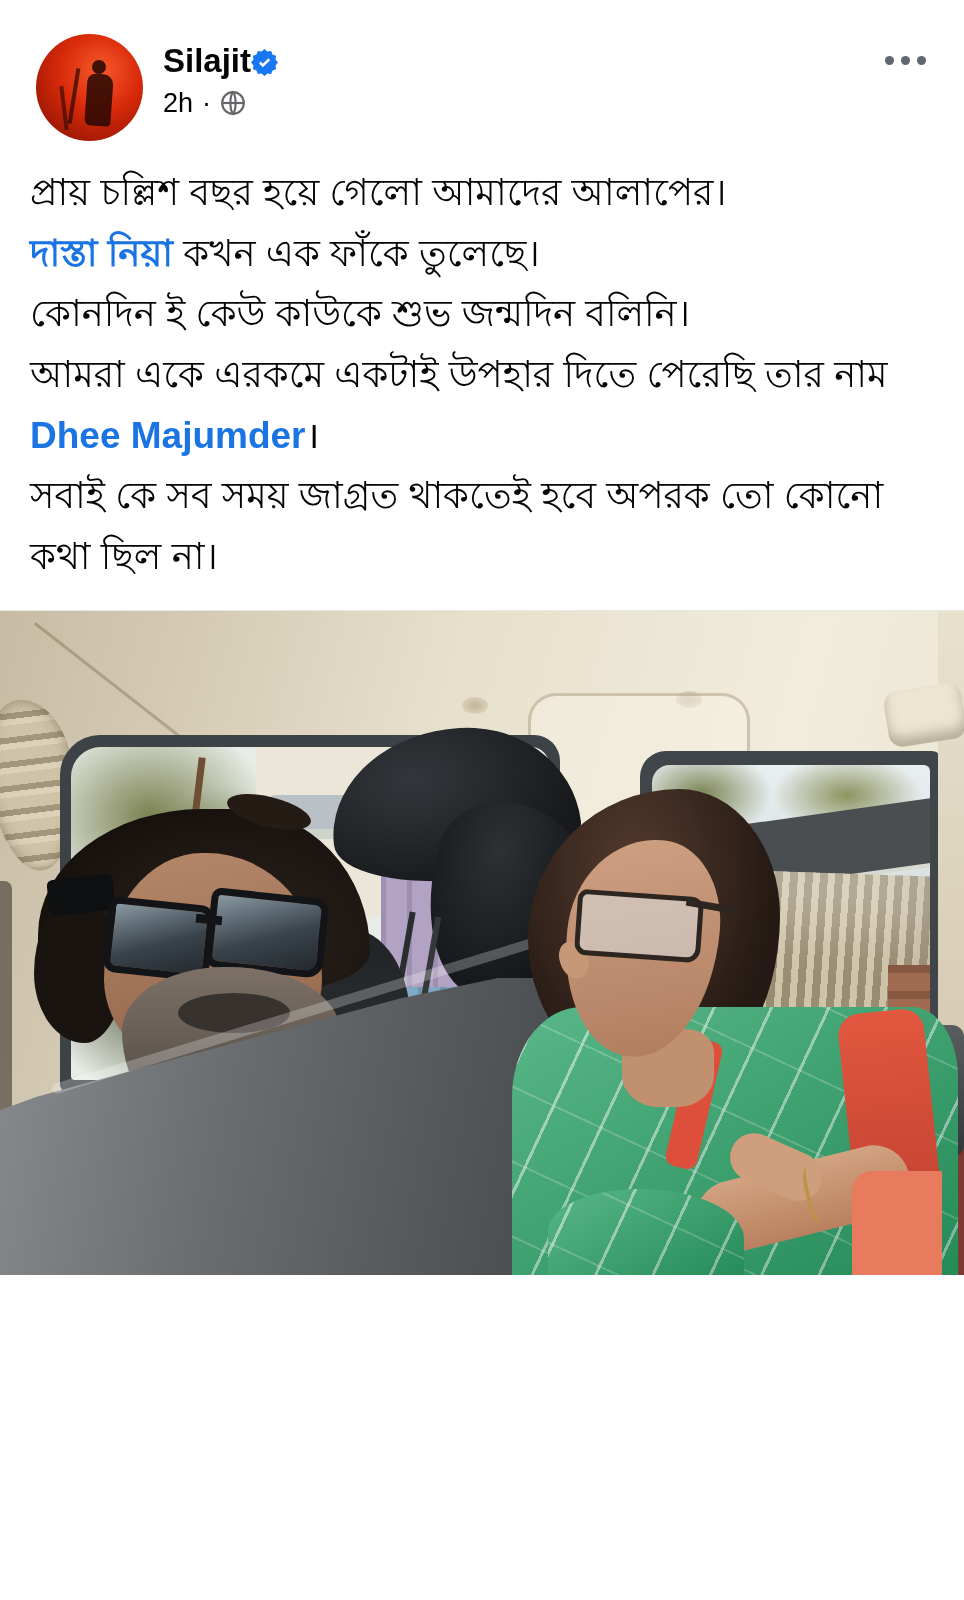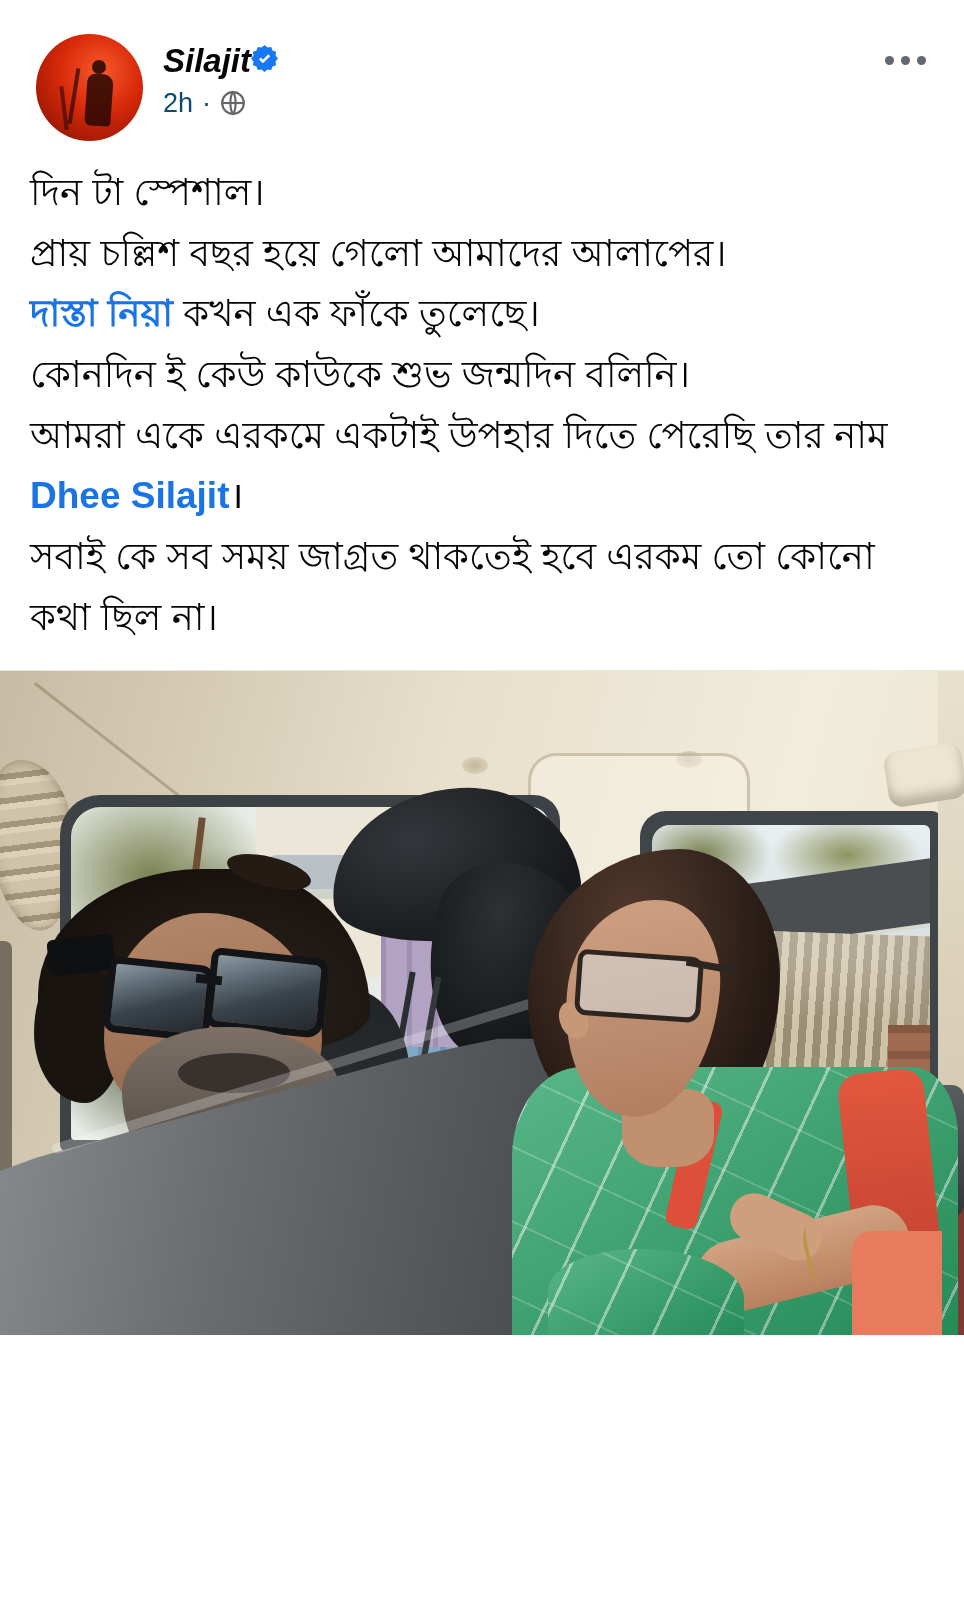--- a/index.html
+++ b/index.html
@@ -8,24 +8,24 @@
 
   
   .hdr{display:flex;align-items:flex-start;padding:34px 30px 0 36px;gap:20px;position:relative;}
   .avatar{width:107px;height:107px;border-radius:50%;flex:0 0 auto;position:relative;overflow:hidden;cursor:pointer;
     background:radial-gradient(circle at 60% 35%, #f85a2c 0%, #d92a0a 42%, #8f1403 88%, #6d0e02 100%);}
   .av-fig{position:absolute;left:56px;top:26px;width:14px;height:14px;border-radius:50%;background:rgba(40,8,2,.88);}
   .av-body{position:absolute;left:50px;top:40px;width:26px;height:52px;border-radius:8px 10px 4px 6px;background:rgba(40,8,2,.85);transform:rotate(4deg);}
   .av-mic{position:absolute;left:36px;top:34px;width:4px;height:56px;background:rgba(40,8,2,.7);transform:rotate(9deg);}
   .av-mic2{position:absolute;left:26px;top:52px;width:4px;height:44px;background:rgba(40,8,2,.6);transform:rotate(-7deg);}
   .hmeta{padding-top:8px;}
-  .name-row{display:flex;font-style:italic;}
+  .name-row{display:flex;align-items:center;}
   .author{font-size:33px;font-weight:700;line-height:1.15;color:#050505;cursor:pointer;}
   .badge{width:27px;height:27px;margin-top:3px;}
-  .sub-row{display:flex;align-items:center;gap:9px;margin-top:8px;color:#0c4a6e;font-size:27px;}
+  .sub-row{display:flex;align-items:center;gap:9px;margin-top:8px;color:#000000;font-size:27px;}
   .globe{width:26px;height:26px;}
   .more{margin-left:auto;display:flex;gap:7px;align-items:center;padding:22px 8px;cursor:pointer;}
   .more .d{width:9px;height:9px;border-radius:50%;background:#606770;}
 
   
   .btxt{padding:22px 32px 0 30px;font-size:37px;line-height:1.64;}
   .btxt p{margin:0;}
   .lnk{color:#1b74e4;font-weight:700;text-decoration:none;cursor:pointer;}
 
   .divider{border-top:1px solid #e6e8eb;margin-top:22px;}
@@ -168,26 +168,25 @@
       </div>
     </div>
     <div class="more">
       <span class="d"></span>
       <span class="d"></span>
       <span class="d"></span>
     </div>
   </header>
 
   <div class="btxt">
-    <p>দিন টা স্পেশাল।</p>
     <p>প্রায় চল্লিশ বছর  হয়ে গেলো আমাদের আলাপের।</p>
     <p><a class="lnk">দাস্তা নিয়া</a><span> কখন এক ফাঁকে তুলেছে।</span></p>
     <p>কোনদিন ই কেউ কাউকে শুভ জন্মদিন বলিনি।</p>
-    <p><span>আমরা একে এরকমে একটাই উপহার দিতে পেরেছি তার নাম </span><a class="lnk">Dhee Silajit</a><span>।</span></p>
-    <p>সবাই কে সব সময় জাগ্রত থাকতেই হবে এরকম তো কোনো কথা ছিল না।</p>
+    <p><span>আমরা একে এরকমে একটাই উপহার দিতে পেরেছি তার নাম </span><a class="lnk">Dhee Majumder</a><span>।</span></p>
+    <p>সবাই কে সব সময় জাগ্রত থাকতেই হবে অপরক তো কোনো কথা ছিল না।</p>
   </div>
 
   <div class="divider"></div>
 
   <figure class="photo" aria-label="Candid photo inside a car: on the left a man with tousled dark hair, a grey-flecked beard and black sunglasses dozes in a white shirt printed with colourful elephants; on the right a woman wearing glasses and a green kurta with a red-orange dupatta sleeps leaning against a grey seatback; a black headrest hangs between them and the windows show trees, a cream building, a blue wall and corrugated metal sheets outside.">
     <div class="seam"></div>
     <div class="cdot1"></div>
     <div class="cdot2"></div>
     <div class="trim"></div>
     <div class="grille"></div>

